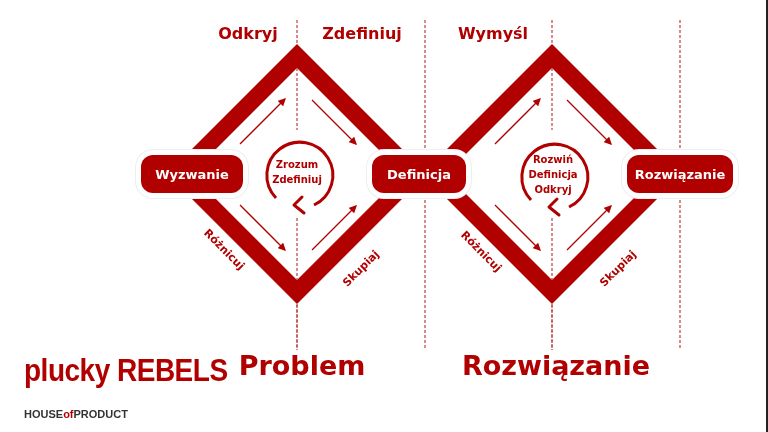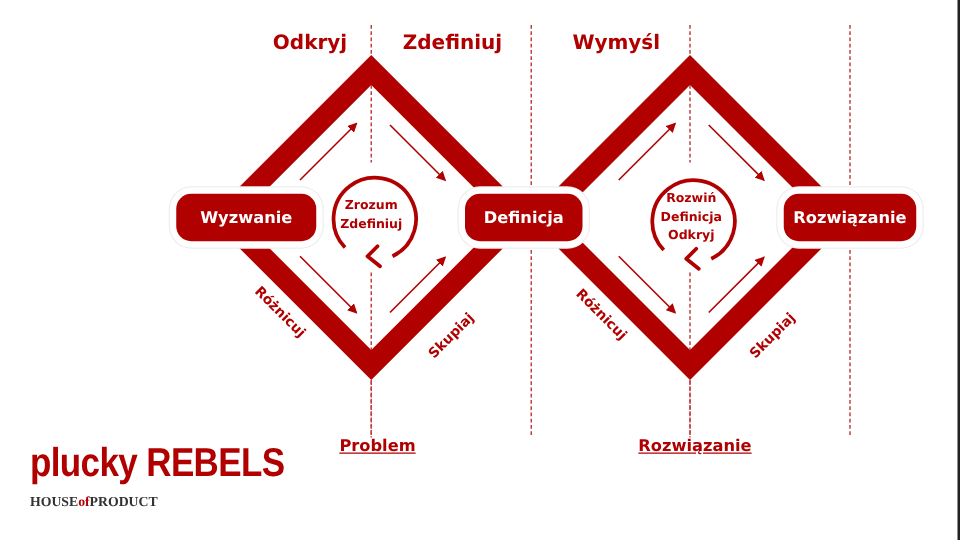--- a/index.html
+++ b/index.html
@@ -2,23 +2,23 @@
 <html><head>
   <meta charset="utf-8">
   <style>
     html, body { margin: 0; padding: 0; background: #ffffff; }
     body { width: 768px; height: 432px; position: relative; overflow: hidden; font-family: "DejaVu Sans", sans-serif; }
     .canvas { position: absolute; left: 0; top: 0; width: 768px; height: 432px; }
     .phase-label { position: absolute; top: 24px; font-size: 16px; font-weight: bold; color: #b00000; transform: translateX(-50%); white-space: nowrap; }
     .node { position: absolute; height: 38px; border-radius: 12px; background: #b00000; color: #ffffff; font-size: 13px; font-weight: bold; display: flex; align-items: center; justify-content: center; box-shadow: 0 0 0 5px #ffffff, 0 0 0 6px #eeeeee; white-space: nowrap; }
     .cycle-text { position: absolute; color: #b00000; font-size: 10px; font-weight: bold; text-align: center; line-height: 15px; transform: translate(-50%, -50%); white-space: nowrap; }
     .diag-label { position: absolute; color: #b00000; font-size: 11px; font-weight: bold; white-space: nowrap; transform-origin: center center; }
-    .bottom-label { position: absolute; top: 350px; font-size: 13px; font-weight: bold; color: #b00000; transform: translateX(-50%); white-space: nowrap; text-decoration: underline; }
+    .bottom-label { position: absolute; top: 350px; font-size: 27px; font-weight: bold; color: #b00000; transform: translateX(-50%); white-space: nowrap; }
     .logo-main { position: absolute; left: 24px; top: 352px; font-family: "Liberation Sans", sans-serif; font-weight: bold; color: #b00000; font-size: 28px; letter-spacing: -0.5px; transform: scaleY(1.15); transform-origin: left top; white-space: nowrap; }
-    .logo-sub { position: absolute; left: 24px; top: 396px; font-family: Liberation Serif, serif; font-weight: bold; font-size: 11px; color: #333333; white-space: nowrap; }
+    .logo-sub { position: absolute; left: 24px; top: 408px; font-family: Liberation Sans, sans-serif; font-weight: bold; font-size: 11px; color: #333333; white-space: nowrap; }
     .logo-sub .of { color: #b00000; }
     .right-edge { position: absolute; right: 0; top: 0; width: 2px; height: 432px; background: #222222; }
   </style>
 </head>
 <body>
 
 <div class="canvas">
 
   <svg width="768" height="432" style="position:absolute;left:0;top:0">
     <defs>
@@ -77,21 +77,21 @@
     <g fill="none" stroke="#b00000" stroke-width="3">
       <path d="M531,200 A33,33 0 1 1 569,207"></path>
       <path d="M559,215 L549,207 L557,199" stroke-width="3" stroke-linecap="round" stroke-linejoin="round"></path>
     </g>
   </svg>
 
   <div class="phase-label" style="left:248px">Odkryj</div>
   <div class="phase-label" style="left:362px">Zdefiniuj</div>
   <div class="phase-label" style="left:493px">Wymyśl</div>
 
-  <div class="node" style="left:141px;top:155px;width:112px">Wyzwanie</div>
+  <div class="node" style="left:141px;top:155px;width:102px">Wyzwanie</div>
   <div class="node" style="left:372px;top:155px;width:94px">Definicja</div>
   <div class="node" style="left:627px;top:155px;width:106px">Rozwiązanie</div>
 
   <div class="cycle-text" style="left:297px;top:172px">
     <div>Zrozum</div>
     <div>Zdefiniuj</div>
   </div>
   <div class="cycle-text" style="left:553px;top:174px">
     <div>Rozwiń</div>
     <div>Definicja</div>

